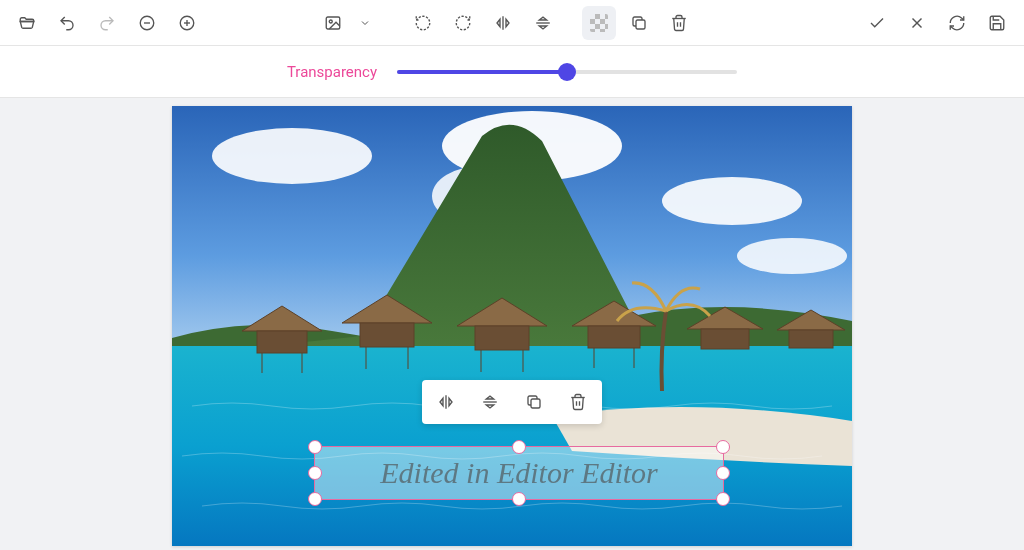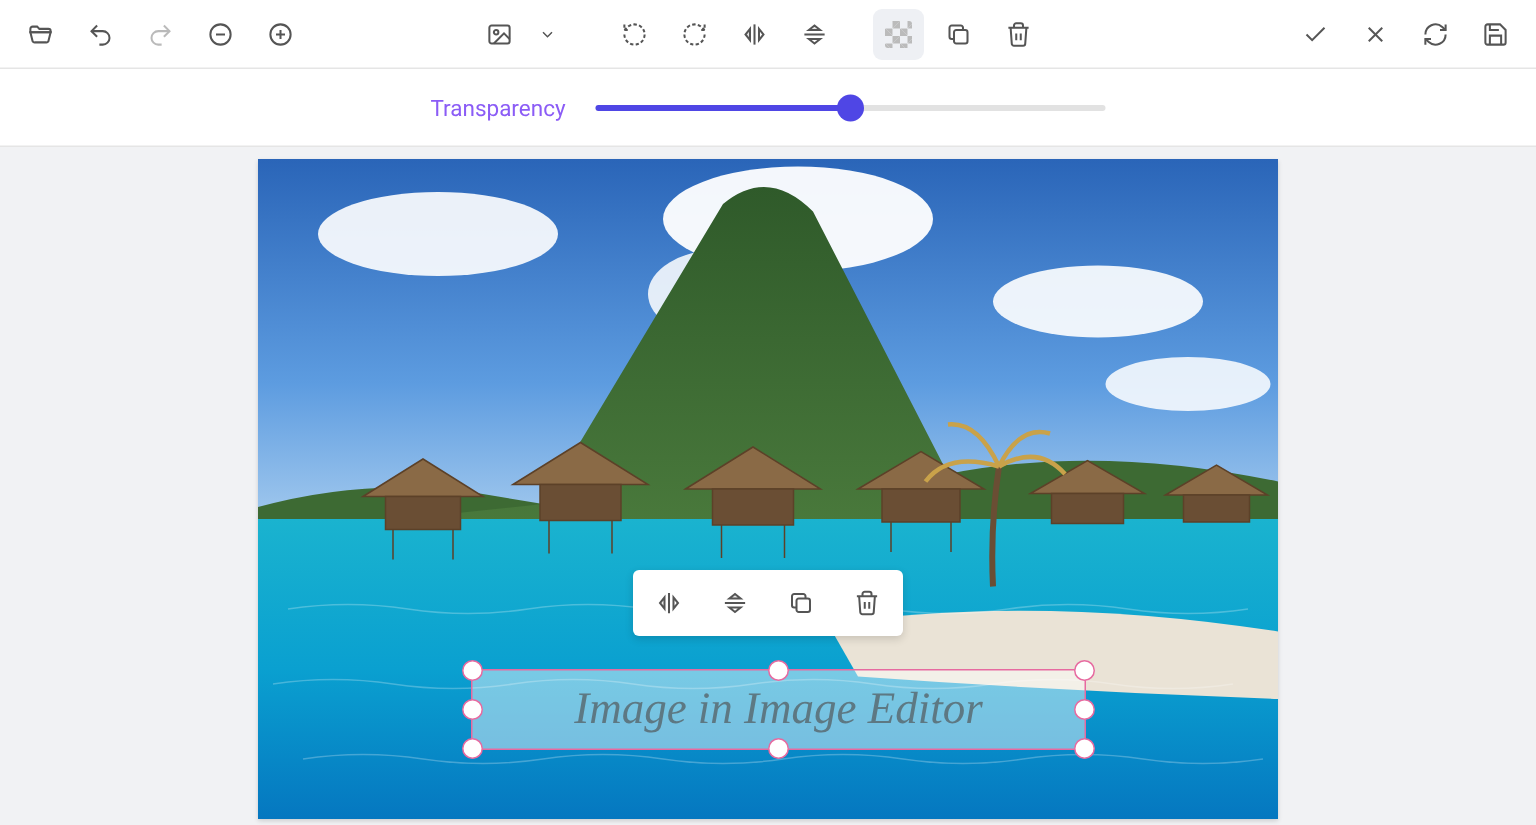--- a/index.html
+++ b/index.html
@@ -59,21 +59,21 @@
     height: 52px;
     border-bottom: 1px solid #e5e5e5;
     display: flex;
     align-items: center;
     justify-content: center;
     gap: 20px;
     padding: 0 40px;
   }
   .slider-label {
     font-size: 15px;
-    color: #8b5cf6;
+    color: #ec4899;
   }
   .slider-wrap {
     position: relative;
     width: 340px;
     height: 20px;
     display:flex;
     align-items:center;
   }
   .slider-track {
     position: absolute;
@@ -425,21 +425,21 @@
         <svg viewBox="0 0 24 24" fill="none" stroke="currentColor" stroke-width="1.8">
             <polyline points="3 6 5 6 21 6"></polyline>
             <path d="M19 6l-1 14a2 2 0 0 1-2 2H8a2 2 0 0 1-2-2L5 6"></path>
             <path d="M10 11v6M14 11v6"></path>
             <path d="M8 6V4a2 2 0 0 1 2-2h4a2 2 0 0 1 2 2v2"></path>
           </svg>
       </div>
     </div>
 
     <div class="selection">
-      <span class="selection-text">Image in Image Editor</span>
+      <span class="selection-text">Edited in Editor Editor</span>
       <div class="handle h-tl"></div>
       <div class="handle h-tm"></div>
       <div class="handle h-tr"></div>
       <div class="handle h-ml"></div>
       <div class="handle h-mr"></div>
       <div class="handle h-bl"></div>
       <div class="handle h-bm"></div>
       <div class="handle h-br"></div>
     </div>
   </div>

